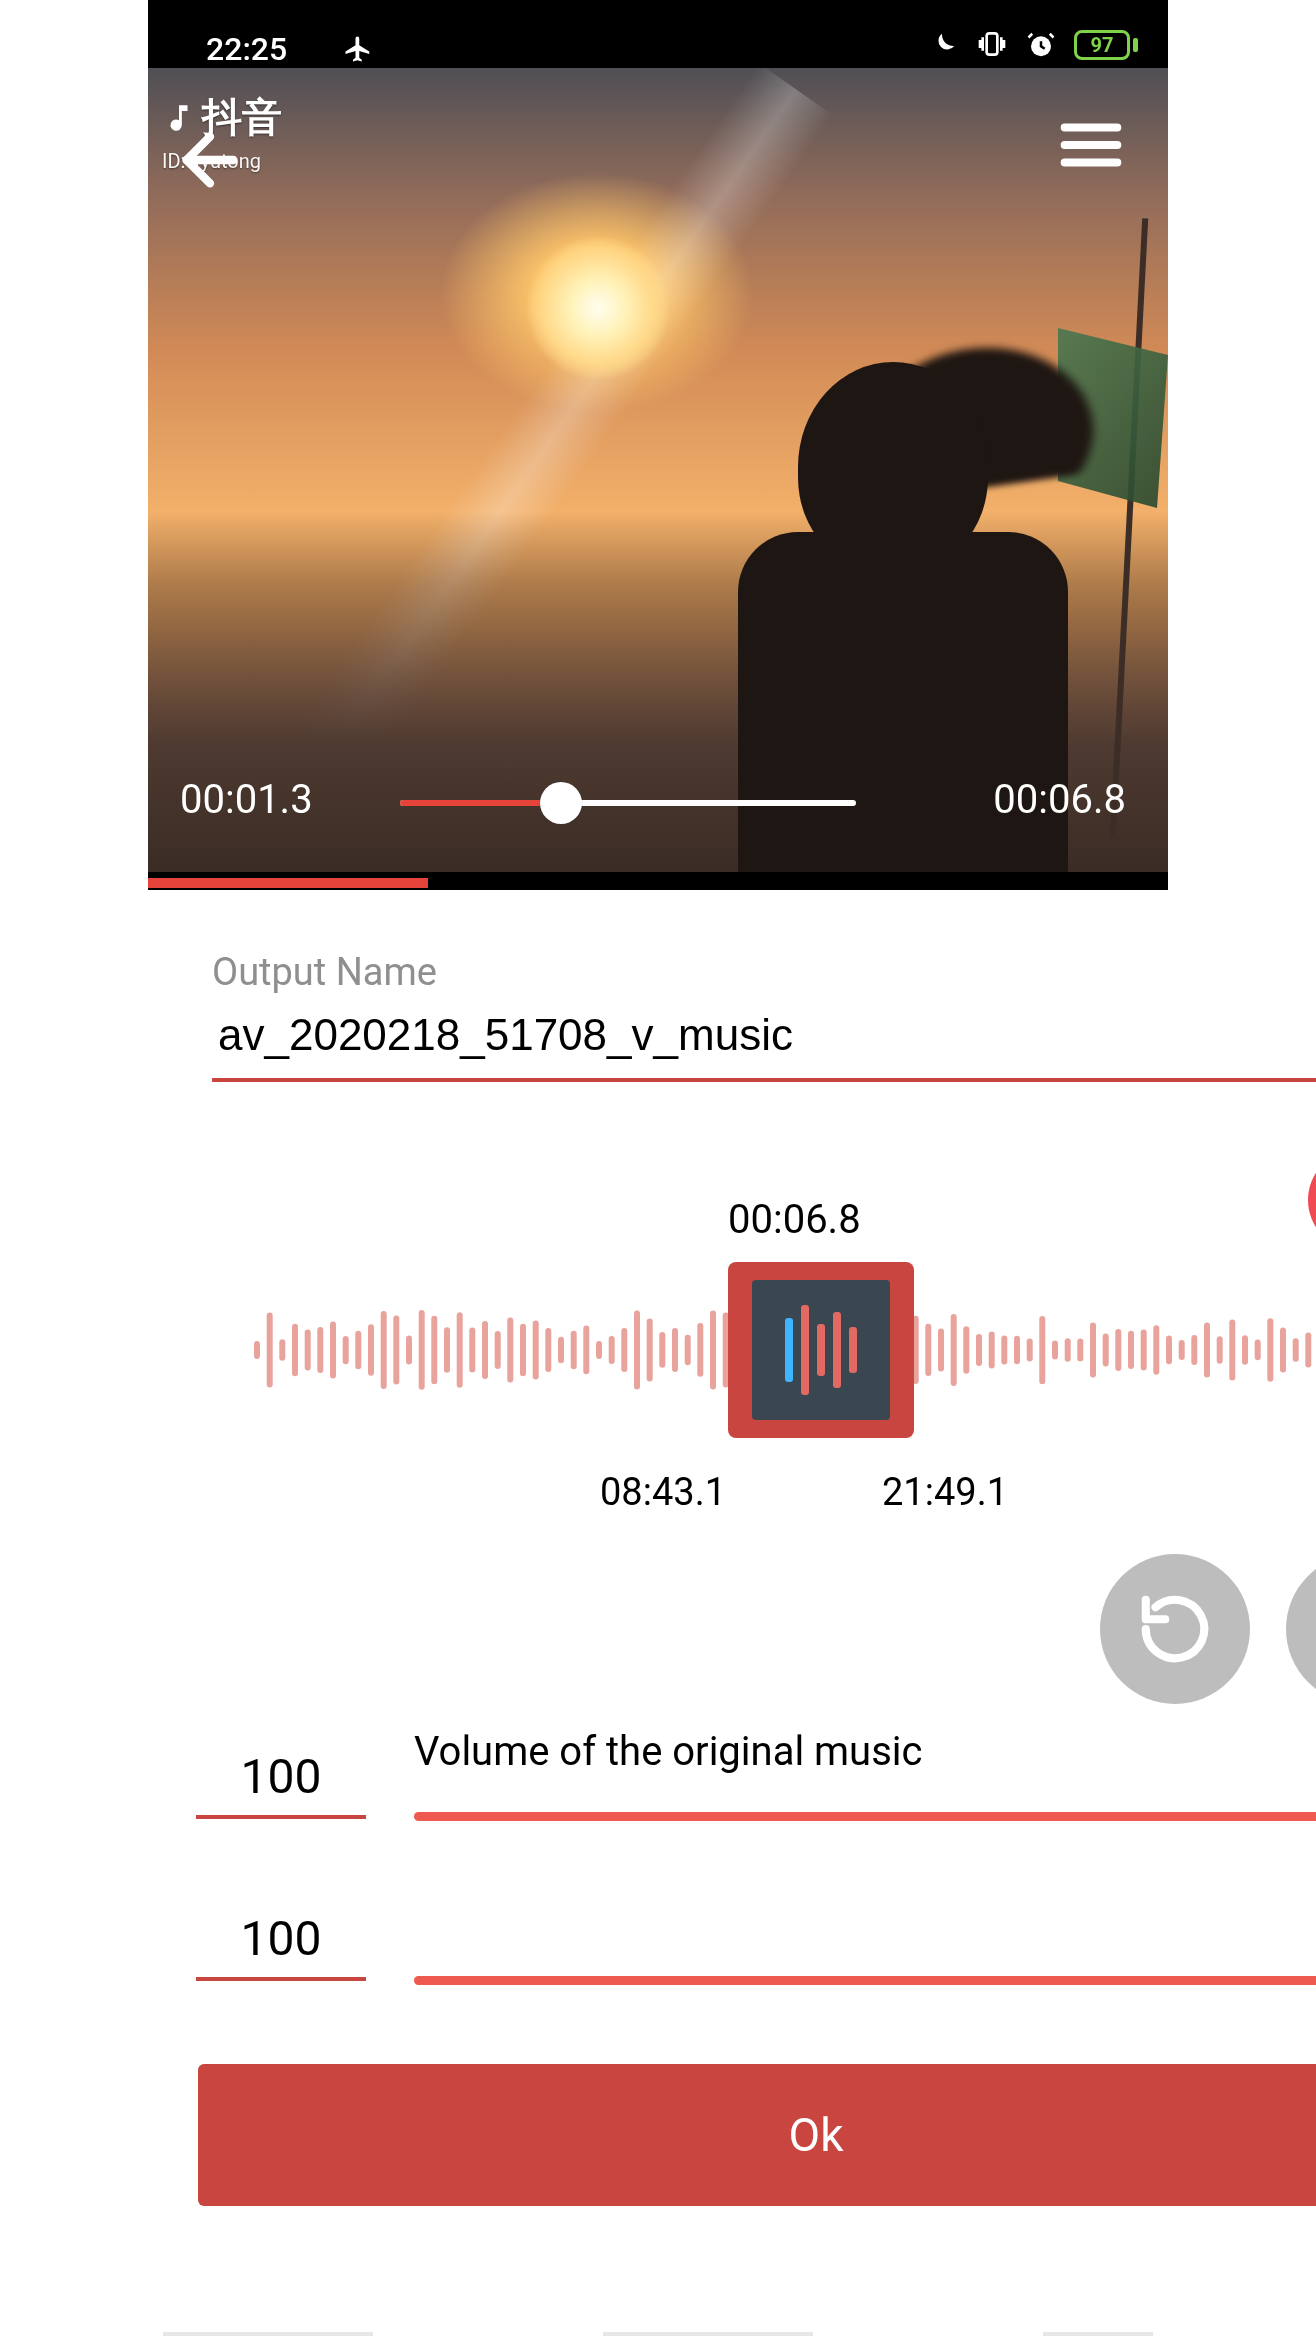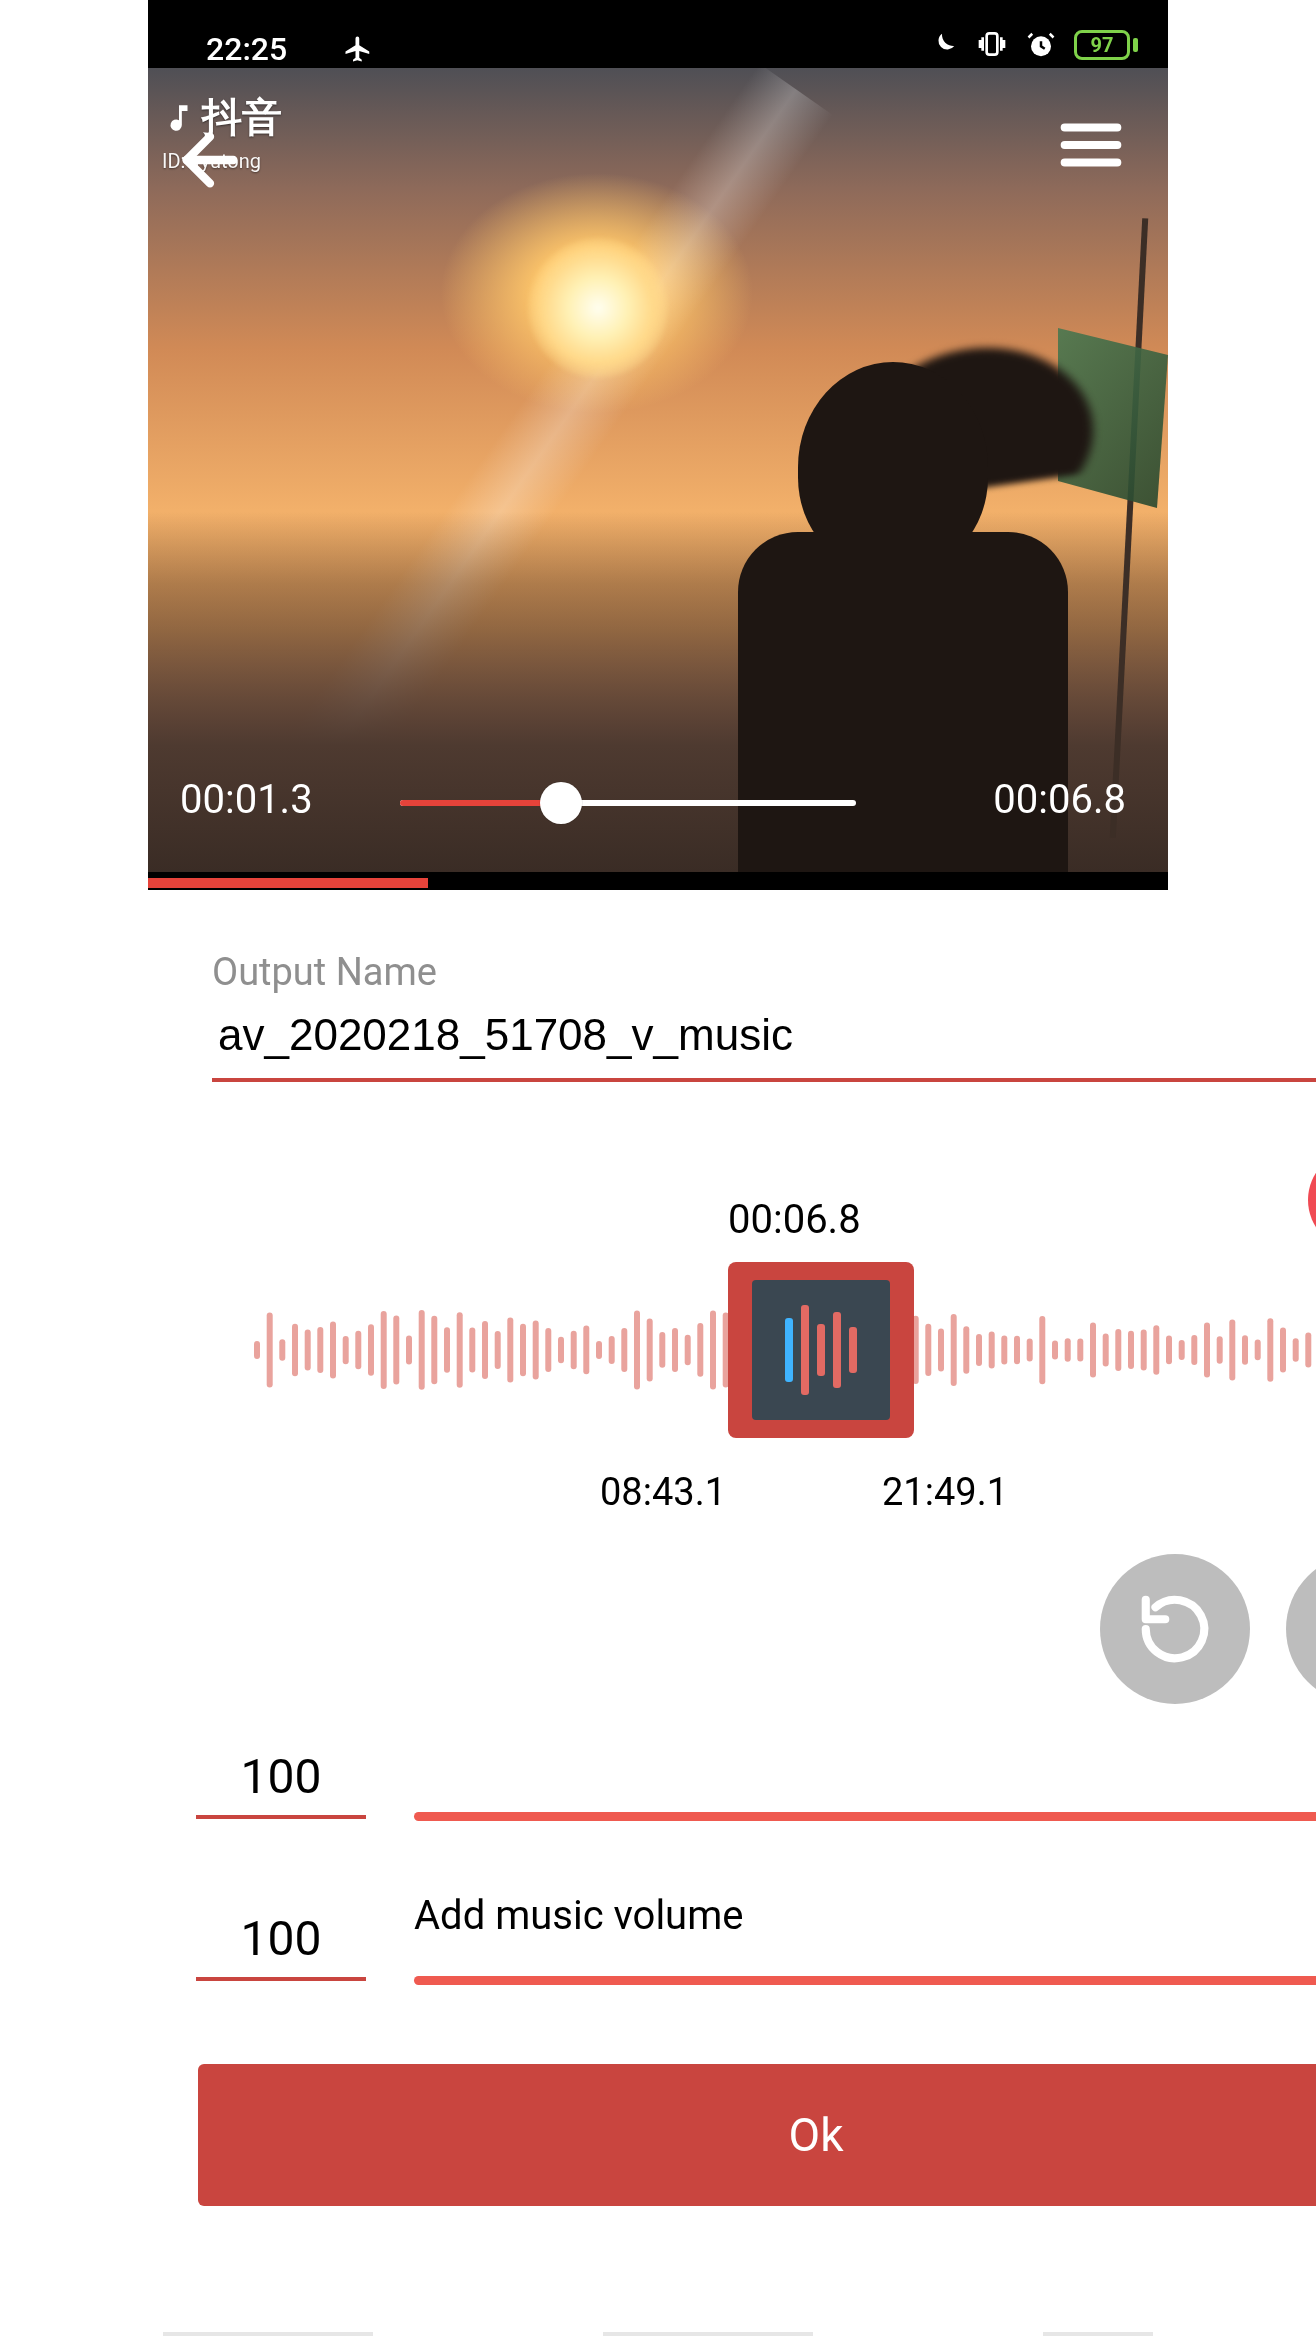--- a/index.html
+++ b/index.html
@@ -314,24 +314,24 @@
     <svg width="78" height="78" viewBox="0 0 24 24" fill="none" stroke="#ffffff" stroke-width="2.5" stroke-linecap="round" stroke-linejoin="round">
         <path d="M3 12a9 9 0 1 0 3-6.7"></path>
         <path d="M3 3v6h6"></path>
       </svg>
   </div>
   <div class="round-btn btn-pause">
     
   </div>
 
   <div class="vol-value vol1-val">100</div>
+  <div class="vol-label vol1-lbl">Volume of the original music</div>
   <div class="vol-track vol1-trk"></div>
 
   <div class="vol-value vol2-val">100</div>
-  <div class="vol-label vol2-lbl">Add music volume</div>
   <div class="vol-track vol2-trk"></div>
 
   <div class="ok-btn">Ok</div>
 
   <div class="bn">
     <div class="bn-seg"></div>
     <div class="bn-seg"></div>
     <div class="bn-seg bn-seg2"></div>
   </div>
 </div>

